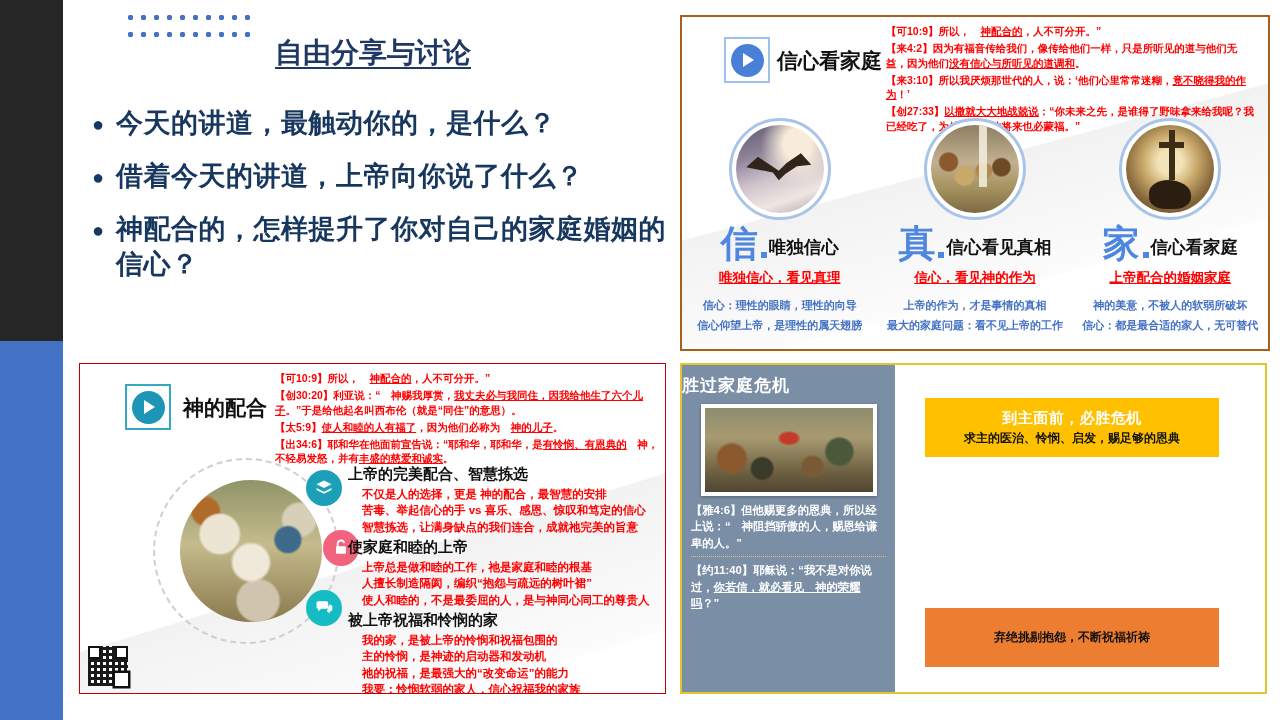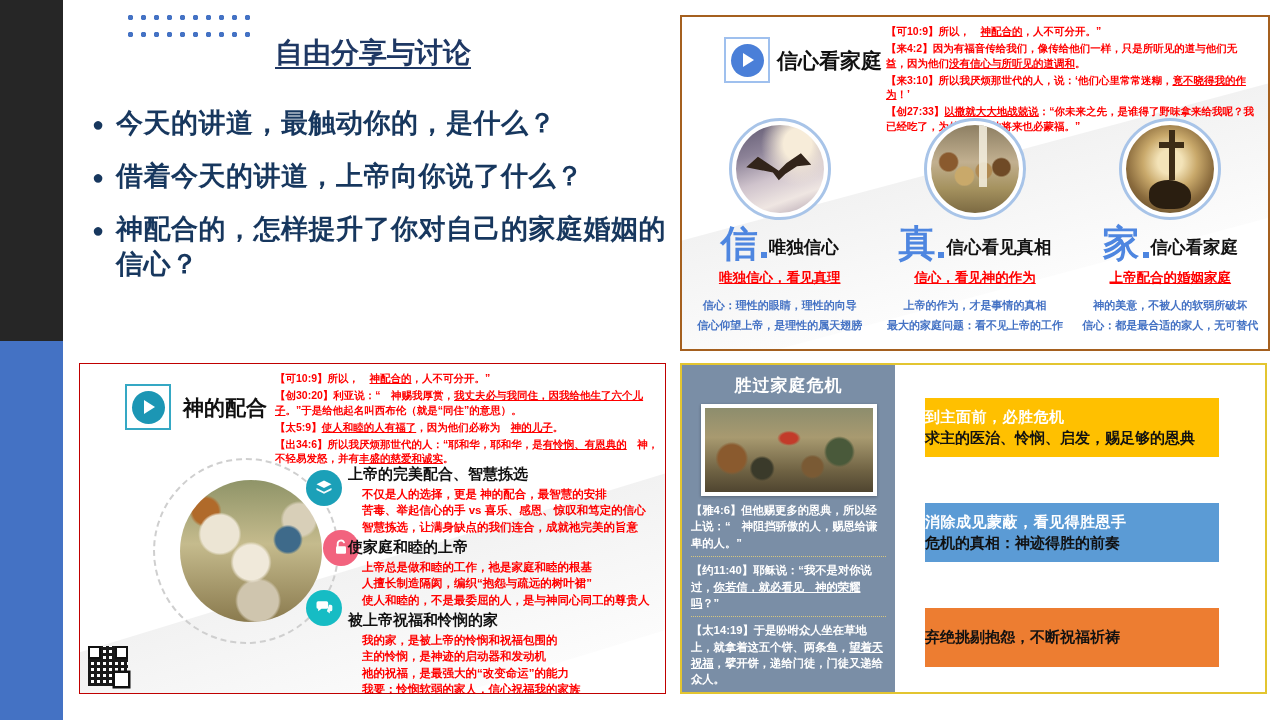--- a/index.html
+++ b/index.html
@@ -97,39 +97,39 @@
   .m-line{font-size:11.5px;font-weight:bold;color:#FF0000;line-height:1.42;padding-left:14px;}
   .qr{position:absolute;left:8px;top:282px;width:40px;height:40px;
       background:repeating-linear-gradient(0deg,#1a1a1a 0 3px,transparent 3px 6px),
                  repeating-linear-gradient(90deg,#1a1a1a 0 3px,#fff 3px 6px);}
   .qr::before,.qr::after{content:'';position:absolute;width:9px;height:9px;background:#fff;border:2.5px solid #111;}
   .qr::before{left:0;top:0;}
   .qr::after{right:0;top:0;box-shadow:0 27px 0 0 #fff,0 27px 0 2.5px #111;}
   
   .crisis{left:680px;top:363px;width:583px;height:327px;border:2px solid #E3C530;}
   .slate{position:absolute;left:0;top:0;width:213px;height:100%;background:#7A8EA6;}
-  .c-title{text-align:center;color:#fff;font-size:17px;font-weight:bold;margin-top:9px;letter-spacing:1px;}
+  .c-title{text-align:left;color:#fff;font-size:17px;font-weight:bold;margin-top:9px;letter-spacing:1px;}
   .c-img{width:168px;height:84px;margin:7px auto 0;border:4px solid #fff;box-shadow:0 1px 3px rgba(0,0,0,.3);
      background:
      radial-gradient(ellipse at 50% 36%,#c23b2a 0 7%,transparent 10%),
      radial-gradient(circle at 16% 60%,#8a5a2e 0 9%,transparent 11%),
      radial-gradient(circle at 80% 52%,#49593a 0 9%,transparent 11%),
      radial-gradient(circle at 34% 72%,#3a3a2a 0 8%,transparent 10%),
      radial-gradient(circle at 64% 70%,#7a5a34 0 8%,transparent 10%),
      linear-gradient(180deg,#8d8d6d 0%,#a89a70 35%,#6f6243 75%,#4f4530 100%);}
   .c-verses{padding:6px 9px 0;}
   .c-verse{color:#fff;font-weight:bold;font-size:11.3px;line-height:1.45;
            border-bottom:1px dotted #D8C67E;padding-bottom:5px;margin-bottom:5px;}
   .c-verse:last-child{border-bottom:none;}
   .c-boxes{position:absolute;left:243px;top:0;width:294px;height:100%;}
   .cbox{position:absolute;left:0;width:294px;height:59px;display:flex;flex-direction:column;
-        align-items:flex-start;justify-content:center;gap:2px;}
+        align-items:center;justify-content:center;gap:2px;}
   .cb-1{top:33px;} .cb-2{top:138px;} .cb-3{top:243px;}
   .cbox .cb-title{color:#fff;font-size:15px;font-weight:bold;letter-spacing:.5px;}
-  .cbox .cb-sub{color:#111;font-size:15px;font-weight:bold;}
+  .cbox .cb-sub{color:#111;font-size:12px;font-weight:bold;}
 </style>
 </head>
 <body>
 
 <div class="slide">
 
   <div class="bar-black"></div>
   <div class="bar-blue"></div>
   <div class="dots"></div>
 
@@ -219,21 +219,21 @@
     <div class="play-sq">
       <div class="play-c">
           <div class="play-t"></div>
         </div>
     </div>
     <div class="panel-title">神的配合</div>
     <div class="verses">
       <div class="verse"><span>【可10:9】所以，　</span><span class="u">神配合的</span><span>，人不可分开。”</span></div>
       <div class="verse"><span>【创30:20】利亚说：“　神赐我厚赏，</span><span class="u">我丈夫必与我同住，因我给他生了六个儿子</span><span>。”于是给他起名叫西布伦（就是“同住”的意思）。</span></div>
       <div class="verse"><span>【太5:9】</span><span class="u">使人和睦的人有福了</span><span>，因为他们必称为　</span><span class="u">神的儿子</span><span>。</span></div>
-      <div class="verse"><span>【出34:6】所以我厌烦那世代的人：“耶和华，耶和华，是</span><span class="u">有怜悯、有恩典的</span><span>　神，不轻易发怒，并有</span><span class="u">丰盛的慈爱和诚实</span><span>。</span></div>
+      <div class="verse"><span>【出34:6】耶和华在他面前宣告说：“耶和华，耶和华，是</span><span class="u">有怜悯、有恩典的</span><span>　神，不轻易发怒，并有</span><span class="u">丰盛的慈爱和诚实</span><span>。</span></div>
     </div>
     <div class="dash-circle"></div>
     <div class="img-blessing"></div>
     <div class="sec-icon si-1">
       <svg viewBox="0 0 24 24">
           <path fill="#fff" d="M12 3l9 4.5-9 4.5-9-4.5z"></path>
           <path fill="#fff" opacity=".95" d="M3 12l9 4.5 9-4.5v2.5l-9 4.5-9-4.5z"></path>
         </svg>
     </div>
     <div class="sec-icon si-2">
@@ -272,31 +272,26 @@
     <div class="qr"></div>
   </div>
 
   <div class="panel crisis">
     <div class="slate">
       <div class="c-title">胜过家庭危机</div>
       <div class="c-img"></div>
       <div class="c-verses">
         <div class="c-verse"><span>【雅4:6】但他赐更多的恩典，所以经上说：“　神阻挡骄傲的人，赐恩给谦卑的人。”</span></div>
         <div class="c-verse"><span>【约11:40】耶稣说：“我不是对你说过，</span><span class="u">你若信，就必看见　神的荣耀吗</span><span>？”</span></div>
-        <div class="c-verse"><span>【太14:19】于是吩咐众人坐在草地上，就拿着这五个饼、两条鱼，</span><span class="u">望着天祝福</span><span>，擘开饼，递给门徒，门徒又递给众人。</span></div>
       </div>
     </div>
     <div class="c-boxes">
       <div class="cbox cb-1" style="background: rgb(255, 192, 0);">
         <div class="cb-title">到主面前，必胜危机</div>
         <div class="cb-sub">求主的医治、怜悯、启发，赐足够的恩典</div>
       </div>
-      <div class="cbox cb-2" style="background: rgb(91, 155, 213);">
-        <div class="cb-title">消除成见蒙蔽，看见得胜恩手</div>
-        <div class="cb-sub">危机的真相：神迹得胜的前奏</div>
-      </div>
       <div class="cbox cb-3" style="background: rgb(237, 125, 49);">
         <div class="cb-sub">弃绝挑剔抱怨，不断祝福祈祷</div>
       </div>
     </div>
   </div>
 
 </div>
 
 </body></html>

